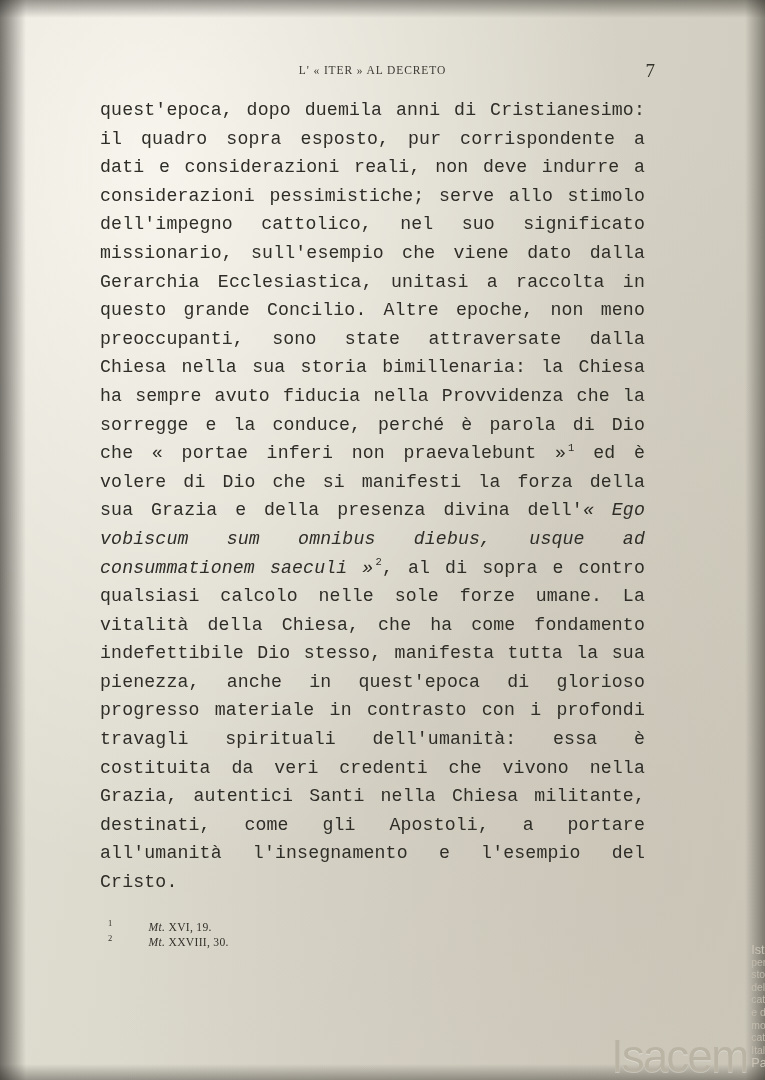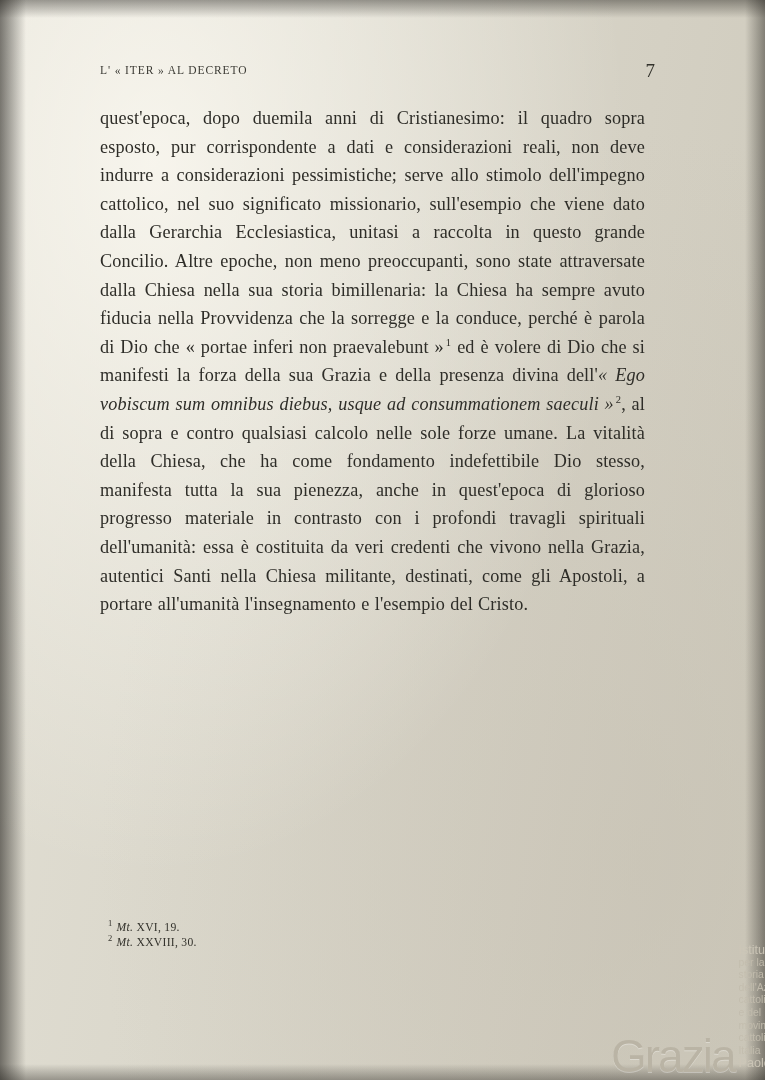--- a/index.html
+++ b/index.html
@@ -65,43 +65,45 @@
 
   .running-head {
     position: relative;
     height: 26px;
   }
   .running-head .rh-title {
     position: absolute;
     left: 0;
     right: 0;
     top: 4px;
+    text-align: center;
     font-size: 11.5px;
     letter-spacing: 0.9px;
     color: #3b3a34;
     font-variant: small-caps;
     white-space: nowrap;
   }
   .running-head .rh-pageno {
     position: absolute;
     right: -10px;
     top: 0px;
     font-size: 19px;
     color: #32312b;
   }
 
   .body-text {
-    margin-top: 18px;
+    margin-top: 10px;
     font-size: 18.2px;
     line-height: 28.6px;
     color: #2e2d28;
     text-align: justify;
     text-justify: inter-word;
     letter-spacing: 0.15px;
     word-spacing: 0.5px;
+    font-family: Liberation Mono, monospace;
   }
   .body-text p { margin: 0; }
 
   .it { font-style: italic; }
   sup.fn {
     font-size: 10.5px;
     vertical-align: super;
     line-height: 0;
     padding-left: 2px;
   }
@@ -118,21 +120,21 @@
   .footnotes .fnline {
     white-space: nowrap;
     letter-spacing: 0.3px;
   }
   .footnotes .fnmark {
     font-size: 8.5px;
     vertical-align: super;
     line-height: 0;
     padding-right: 4px;
   }
-  .footnotes .fnsrc { font-style: italic; }
+  .footnotes .fnsrc { font-style: italic; margin-left: 32px; }
 
   
   .watermark {
     position: absolute;
     right: 14px;
     bottom: 8px;
     width: 140px;
     height: 104px;
     display: flex;
     align-items: flex-end;
@@ -191,21 +193,21 @@
   <div class="footnotes">
     <div class="fnline">
       <span class="fnmark">1</span><span class="fnsrc">Mt.</span>&nbsp;<span>XVI, 19.</span>
     </div>
     <div class="fnline">
       <span class="fnmark">2</span><span class="fnsrc">Mt.</span>&nbsp;<span>XXVIII, 30.</span>
     </div>
   </div>
 
   <div class="watermark">
-    <div class="wm-mark">Grazia</div>
+    <div class="wm-mark">Isacem</div>
     <div class="wm-text">
       <div class="wm-title">Istituto</div>
       <div>per la storia</div>
       <div>dell'Azione cattolica</div>
       <div>e del movimento</div>
       <div>cattolico in Italia</div>
       <div class="wm-last">Paolo VI</div>
     </div>
   </div>
 

